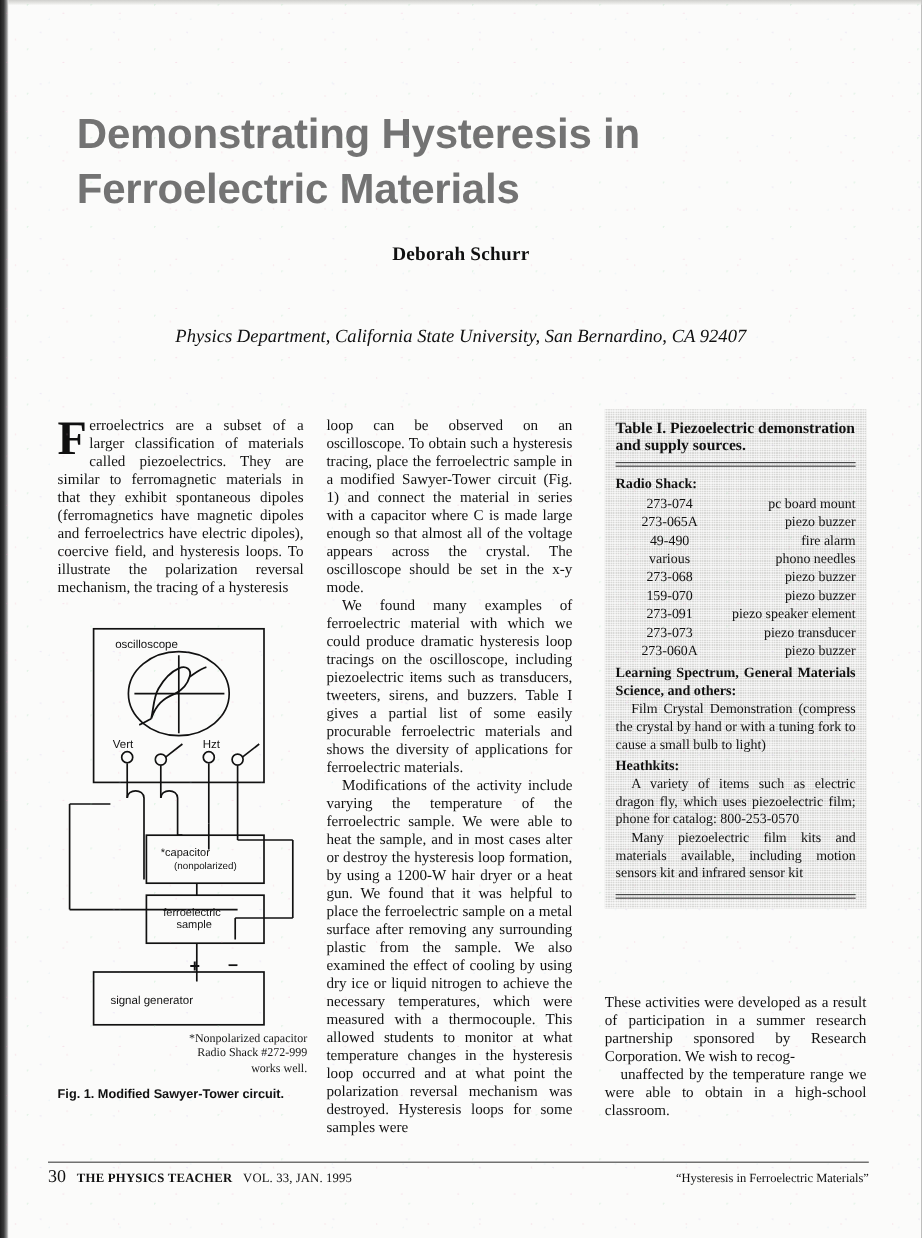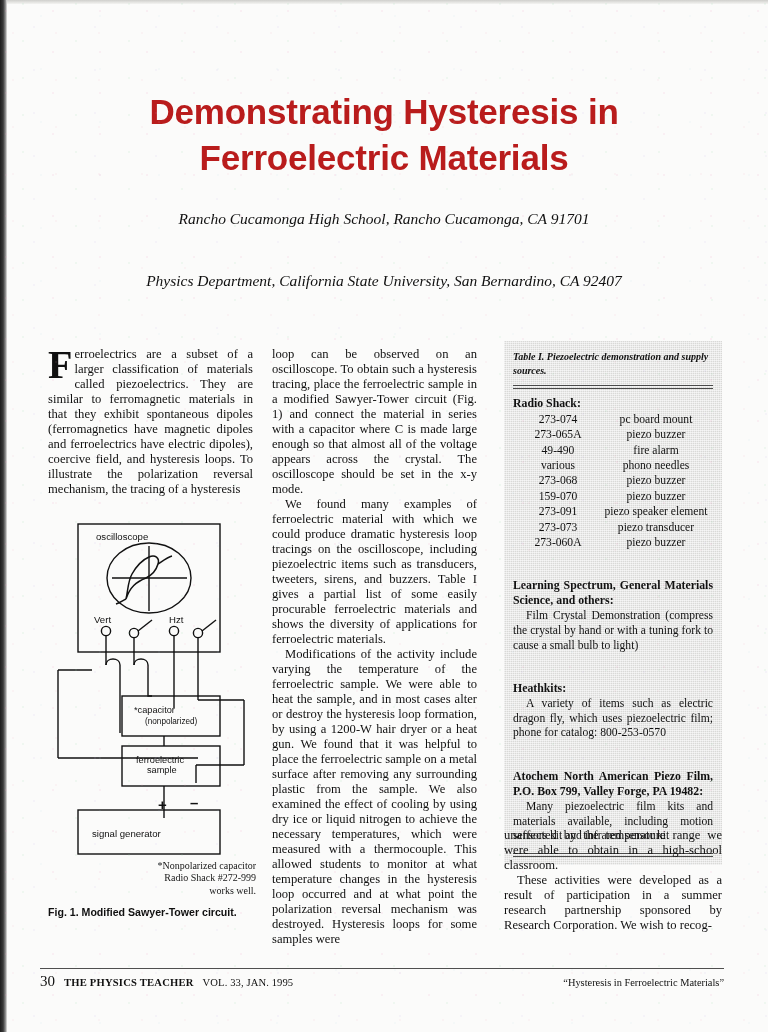--- a/index.html
+++ b/index.html
@@ -46,26 +46,25 @@
     background: linear-gradient(to bottom, #cfcfcc 0%, #f4f4f2 100%);
     z-index: 49;
   }
 
   
   .title {
     position: absolute;
     left: 64px;
     top: 66px;
     width: 640px;
-    text-align: center;
     font-family: "Liberation Sans", sans-serif;
     font-size: 35px;
     line-height: 46px;
     letter-spacing: -.2px;
-    color: #b91c1c;
+    color: #737373;
   }
   .byline-block {
     position: absolute;
     left: 64px;
     width: 640px;
     text-align: center;
   }
   .byline-1 { top: 203px; }
   .byline-2 { top: 265px; }
   .author {
@@ -144,58 +143,57 @@
     background-color: #d9d9d7;
     background-image:
       repeating-linear-gradient(0deg, rgba(255,255,255,.55) 0 1px, rgba(0,0,0,0) 1px 2px),
       repeating-linear-gradient(90deg, rgba(255,255,255,.45) 0 1px, rgba(0,0,0,0) 1px 2px);
     color: #111;
     font-size: 11.6px;
     line-height: 14.2px;
   }
   .tbl-title {
     font-weight: bold;
-    font-size: 10px;
+    font-size: 13px;
     line-height: 14.4px;
-    font-style: italic;
   }
   .rule-double {
     margin: 6px 0 7px 0;
     border-top: 1px solid #4a4a4a;
     border-bottom: 1px solid #4a4a4a;
     height: 2px;
   }
   .rule-bottom {
     margin: 9px 0 0 0;
     border-top: 1px solid #4a4a4a;
     border-bottom: 1px solid #4a4a4a;
     height: 2px;
   }
   .grp-head {
     font-weight: bold;
     font-size: 11.8px;
     line-height: 15px;
     margin-top: 2px;
   }
-  .grp-head.spaced { margin-top: 28px; }
+  .grp-head.spaced { margin-top: 3px; }
   .grp-head.just { text-align: justify; text-justify: inter-word; }
   .tbl-rows { margin-top: 1px; }
   .tbl-row {
     display: flex;
     line-height: 15.4px;
   }
   .tbl-row .c1 {
     width: 86px;
     text-align: center;
     padding-left: 4px;
     box-sizing: border-box;
   }
   .tbl-row .c2 {
     flex: 1;
-    text-align: center;
+    text-align: right;
   }
   .grp-body {
     margin-top: 1px;
     text-align: justify;
     text-justify: inter-word;
     text-indent: 13px;
     line-height: 14.6px;
   }
 
   
@@ -226,21 +224,21 @@
 <body>
 
 <div class="page">
 
   <div class="scan-edge-top"></div>
   <div class="scan-edge-left"></div>
 
   <h1 class="title">Demonstrating Hysteresis in Ferroelectric Materials</h1>
 
   <div class="byline-block byline-1">
-    <div class="affil">Rancho Cucamonga High School, Rancho Cucamonga, CA 91701</div>
+    <div class="author">Deborah Schurr</div>
   </div>
 
   <div class="byline-block byline-2">
     <div class="affil">Physics Department, California State University, San Bernardino, CA 92407</div>
   </div>
 
   <div class="col col1">
     <p class="dropcap">Ferroelectrics are a subset of a larger classification of materials called piezoelectrics. They are similar to ferromagnetic materials in that they exhibit spontaneous dipoles (ferromagnetics have magnetic dipoles and ferroelectrics have electric dipoles), coercive field, and hysteresis loops. To illustrate the polarization reversal mechanism, the tracing of a hysteresis</p>
   </div>
 
@@ -379,29 +377,28 @@
         <span class="c2">piezo buzzer</span>
       </div>
     </div>
 
     <div class="grp-head spaced just">Learning Spectrum, General Materials Science, and others:</div>
     <div class="grp-body">Film Crystal Demonstration (compress the crystal by hand or with a tuning fork to cause a small bulb to light)</div>
 
     <div class="grp-head spaced">Heathkits:</div>
     <div class="grp-body">A variety of items such as electric dragon fly, which uses piezoelectric film; phone for catalog: 800-253-0570</div>
 
-    <div class="grp-head spaced just">Atochem North American Piezo Film, P.O. Box 799, Valley Forge, PA 19482:</div>
     <div class="grp-body">Many piezoelectric film kits and materials available, including motion sensors kit and infrared sensor kit</div>
 
     <div class="rule-bottom"></div>
   </div>
 
   <div class="col col3">
+    <p>These activities were developed as a result of participation in a summer research partnership sponsored by Research Corporation. We wish to recog-</p>
     <p>unaffected by the temperature range we were able to obtain in a high-school classroom.</p>
-    <p>These activities were developed as a result of participation in a summer research partnership sponsored by Research Corporation. We wish to recog-</p>
   </div>
 
   <div class="footer-rule"></div>
   <div class="footer">
     <div class="f-left">
       <span class="pgnum">30</span>
       <span class="jtitle">THE PHYSICS TEACHER</span>
       <span class="vol">VOL. 33, JAN. 1995</span>
     </div>
     <div class="f-right">“Hysteresis in Ferroelectric Materials”</div>

